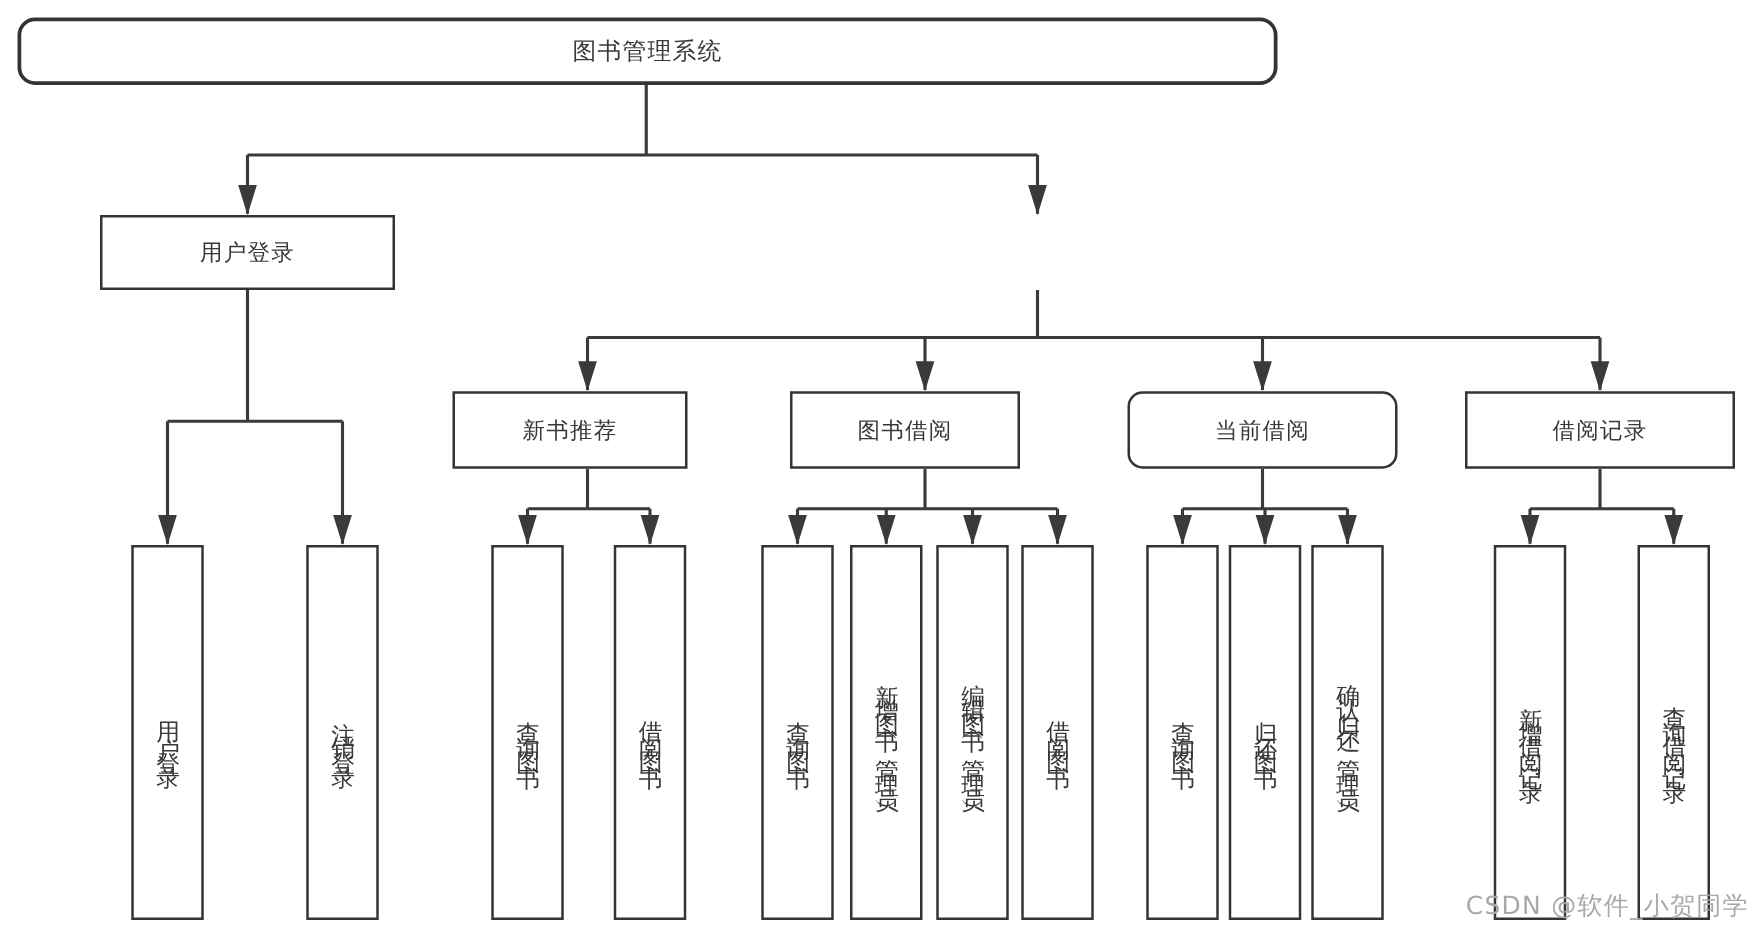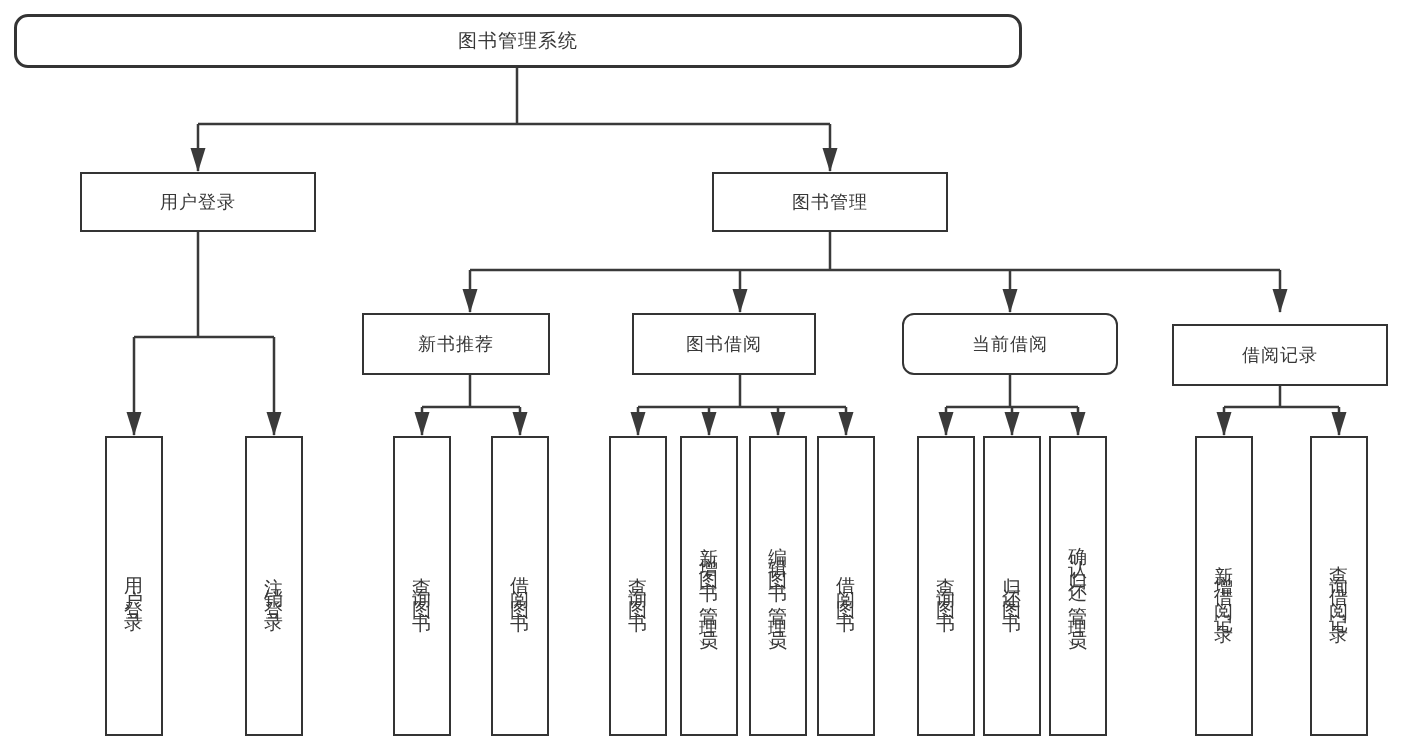--- a/index.html
+++ b/index.html
@@ -103,26 +103,25 @@
     <g>
       <path d="M1280,375 V407 M1224,407 H1339 M1224,407 V435 M1339,407 V435"></path>
       <polygon points="1216.5,412 1231.5,412 1224,436"></polygon>
       <polygon points="1331.5,412 1346.5,412 1339,436"></polygon>
     </g>
   </svg>
 
   <div class="node root" style="left:14px;top:14px;width:1008px;height:54px;border-radius:14px;">图书管理系统</div>
 
   <div class="node" style="left:80px;top:172px;width:236px;height:60px;">用户登录</div>
-  <div class="node" style="left:712px;top:172px;width:236px;height:60px;">图书管理</div>
 
   <div class="node" style="left:362px;top:313px;width:188px;height:62px;">新书推荐</div>
   <div class="node" style="left:632px;top:313px;width:184px;height:62px;">图书借阅</div>
   <div class="node" style="left:902px;top:313px;width:216px;height:62px;border-radius:12px;">当前借阅</div>
-  <div class="node" style="left:1172px;top:324px;width:216px;height:62px;">借阅记录</div>
+  <div class="node" style="left:1172px;top:313px;width:216px;height:62px;">借阅记录</div>
 
   <div class="vnode" style="left:105px;top:436px;width:58px;height:300px;">
     <span class="vtext">用户登录</span>
   </div>
   <div class="vnode" style="left:245px;top:436px;width:58px;height:300px;">
     <span class="vtext">注销登录</span>
   </div>
 
   <div class="vnode" style="left:393px;top:436px;width:58px;height:300px;">
     <span class="vtext">查询图书</span>
@@ -154,14 +153,15 @@
     <span class="vtext">确认归还（管理员）</span>
   </div>
 
   <div class="vnode" style="left:1195px;top:436px;width:58px;height:300px;">
     <span class="vtext">新增借阅记录</span>
   </div>
   <div class="vnode" style="left:1310px;top:436px;width:58px;height:300px;">
     <span class="vtext">查询借阅记录</span>
   </div>
 
+  <div class="watermark">CSDN @软件_小贺同学</div>
 
 </div>
 
 </body></html>

